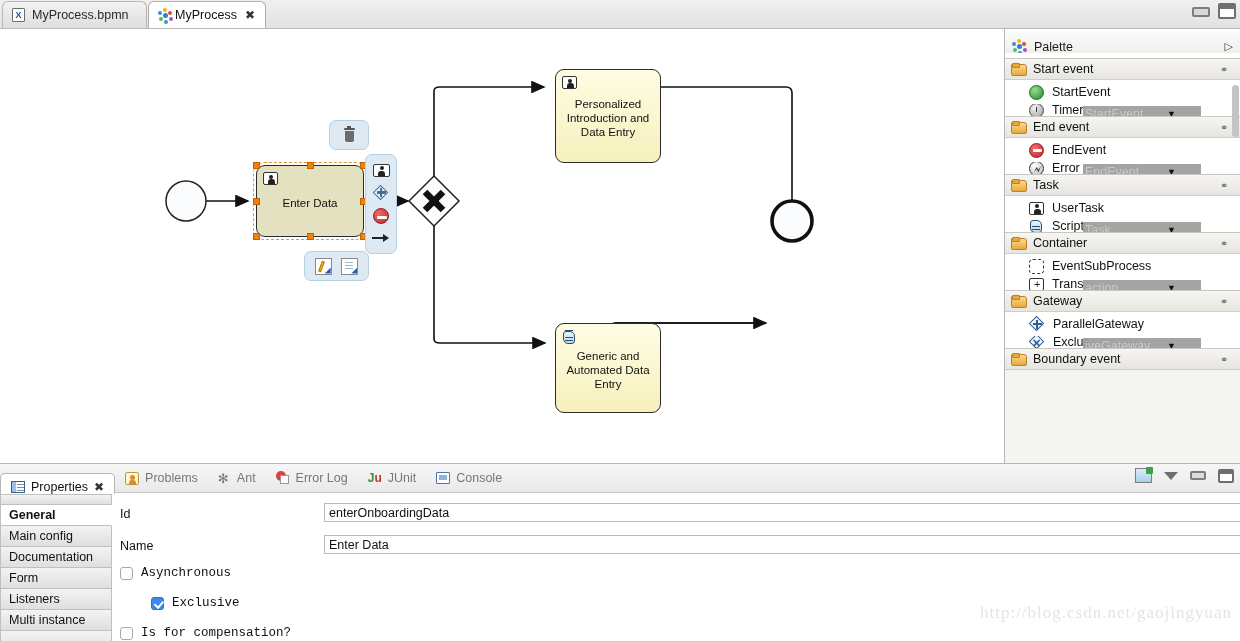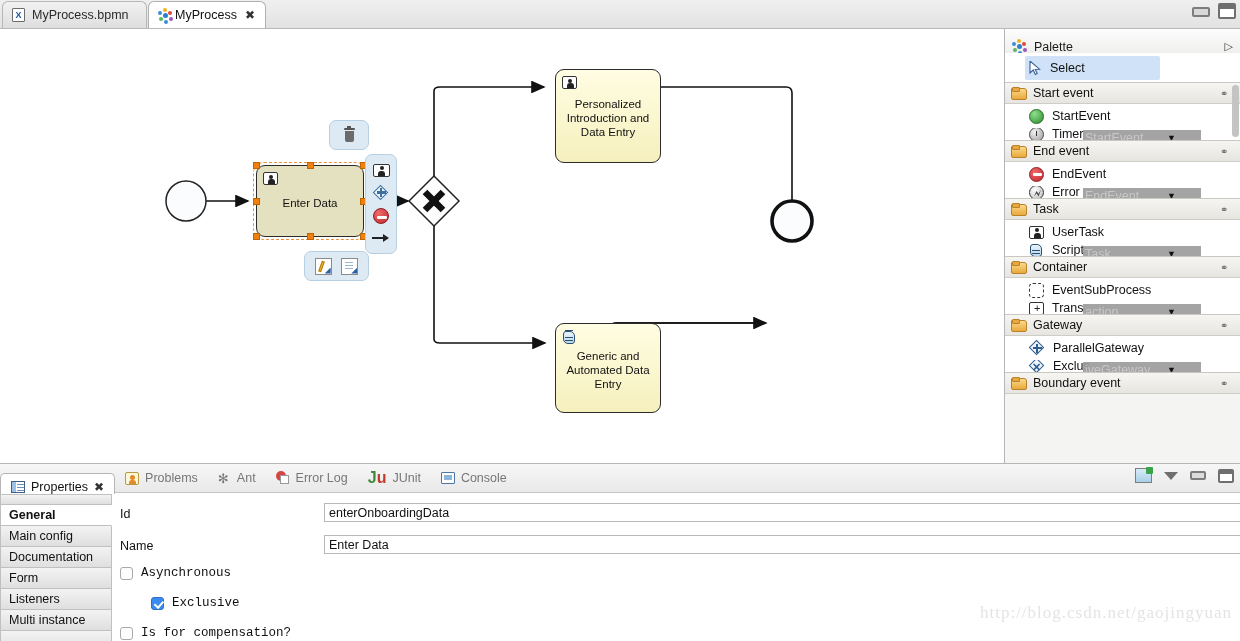--- a/index.html
+++ b/index.html
@@ -288,21 +288,21 @@
   .ico-props:before{content:"";position:absolute;left:0;top:0;width:4px;height:10px;background:#9cc0e4;}
   .ico-props:after{content:"";position:absolute;left:5px;top:2px;width:7px;height:1.2px;background:#6d90b6;
     box-shadow:0 3px 0 #6d90b6, 0 6px 0 #6d90b6;}
   .ico-problems{width:14px;height:13px;border:1px solid #b79a3c;background:#fdf6d8;border-radius:2px;position:relative;}
   .ico-problems:after{content:"";position:absolute;left:4px;top:2px;width:5px;height:5px;border-radius:50%;background:#e08a2e;}
   .ico-problems:before{content:"";position:absolute;left:3px;top:7px;width:7px;height:4px;border-radius:3px 3px 0 0;background:#e08a2e;}
   .ico-ant{width:13px;height:13px;position:relative;color:#777;font-size:13px;line-height:13px;}
   .ico-errlog{width:14px;height:14px;position:relative;}
   .ico-errlog .c{position:absolute;left:0;top:0;width:10px;height:10px;border-radius:50%;background:#d64541;}
   .ico-errlog .p{position:absolute;left:4px;top:4px;width:9px;height:9px;background:#fff;border:1px solid #999;}
-  .ico-junit{font-size:16px;font-weight:bold;}
+  .ico-junit{font-size:12px;font-weight:bold;}
   .ico-console{width:14px;height:12px;border:1.4px solid #4a76a8;background:#fff;border-radius:1px;position:relative;}
   .ico-console:after{content:"";position:absolute;left:2px;top:2px;width:8px;height:5px;background:#8fb4da;}
 
   .btools{position:absolute;right:6px;top:4px;display:flex;align-items:center;gap:12px;}
   .ico-newview{width:17px;height:15px;border:1px solid #7d7d7d;background:linear-gradient(#d9ecf7,#a9cfe8);position:relative;}
   .ico-newview:after{content:"";position:absolute;right:-2px;top:-2px;width:7px;height:7px;background:#3aa34a;border-radius:1px;}
   .ico-tri{width:0;height:0;border-left:7px solid transparent;border-right:7px solid transparent;border-top:8px solid #6f6f6f;}
   .bt-min{width:16px;height:9px;border:2px solid #7d7d7d;border-radius:2px;background:#dcdcdc;}
   .bt-max{width:16px;height:14px;border:2px solid #6f6f6f;border-radius:2px;background:#fff;position:relative;}
   .bt-max:before{content:"";position:absolute;left:0;top:0;right:0;height:3.5px;background:#6f6f6f;}
@@ -472,28 +472,20 @@
           <i class="c"></i>
       </span>
       <span>Palette</span>
       <span class="spacer"></span>
       <span class="pal-expand">▷</span>
     </div>
 
     <div class="pal-body">
 
       <div class="pal-items" style="padding:3px 0 2px 0;">
-        <div class="pal-item sel">
-          <span class="ico-cursor">
-            <svg width="13" height="14" viewBox="0 0 13 14">
-                <polygon points="1,0 1,12 4.2,9 6.3,13.5 8.2,12.6 6.2,8.4 10.5,8.2" fill="#fff" stroke="#3a5f93" stroke-width="1.1"></polygon>
-              </svg>
-          </span>
-          <span>Select</span>
-        </div>
       </div>
 
       <div class="pal-group-hdr">
         <span class="ico-folder"></span>
         <span>Start event</span>
         <span class="gspacer"></span>
         <span class="pin">⚭</span>
       </div>
       <div class="pal-items">
         <div class="pal-item">

